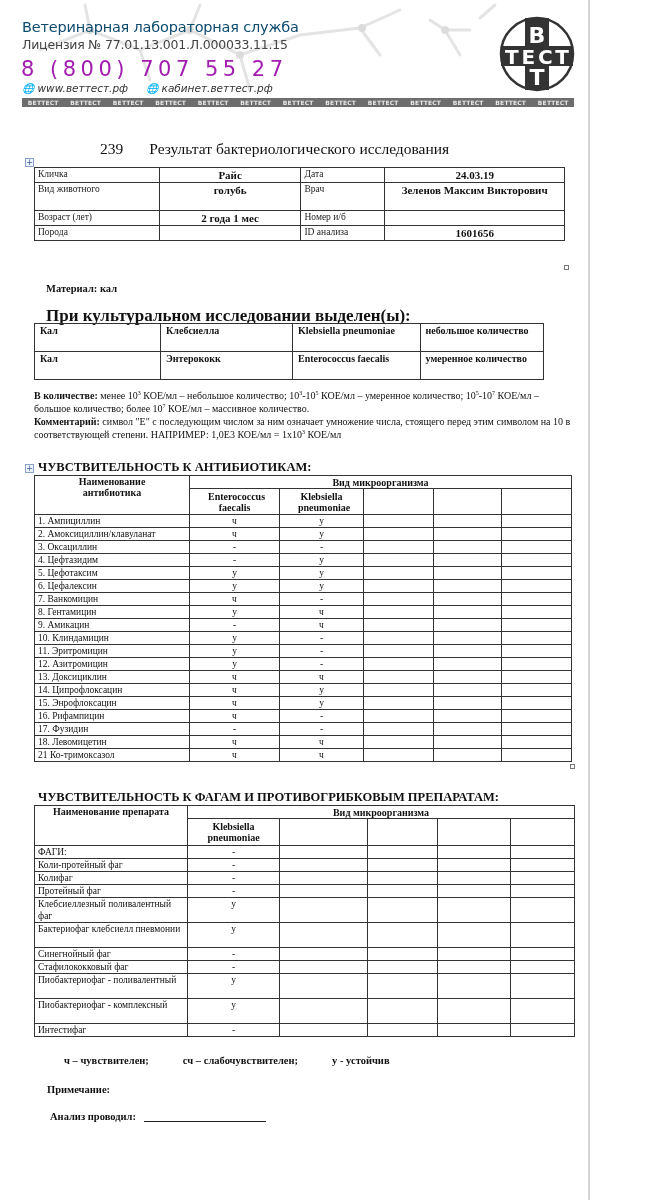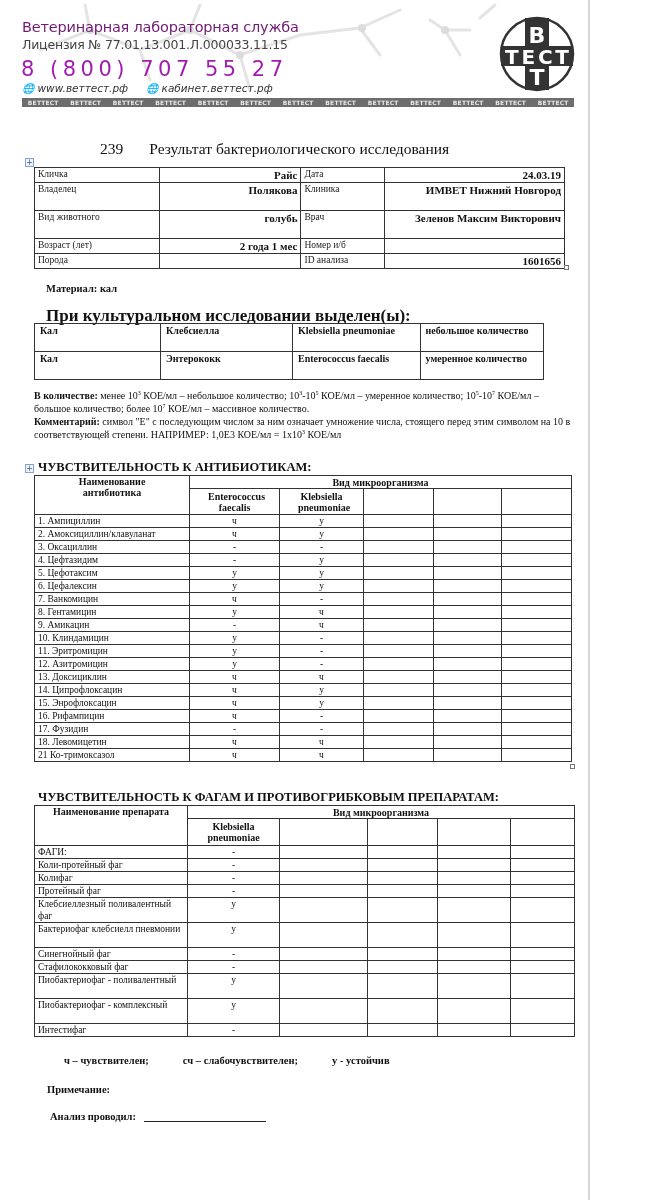--- a/index.html
+++ b/index.html
@@ -4,21 +4,21 @@
 <style>
   * { box-sizing: border-box; margin: 0; padding: 0; }
   html, body { width: 659px; height: 1200px; background: #fff; overflow: hidden; }
   body { position: relative; font-family: "Liberation Serif", serif; color: #111; }
 
   .page-edge { position: absolute; left: 588px; top: 0; width: 2px; height: 1200px; background: #d6d6d6; }
 
   
   .hdr { position: absolute; left: 0; top: 0; width: 588px; height: 110px; overflow: hidden; }
   .hdr-bg { position: absolute; left: 0; top: 0; width: 588px; height: 100px; }
-  .lab-name { position: absolute; left: 22px; top: 19px; font-family: "DejaVu Sans", sans-serif; font-size: 14.5px; color: #701a75; letter-spacing: -0.2px; }
+  .lab-name { position: absolute; left: 22px; top: 19px; font-family: "DejaVu Sans", sans-serif; font-size: 14.5px; color: #0c4a6e; letter-spacing: -0.2px; }
   .license { position: absolute; left: 22px; top: 37px; font-family: "DejaVu Sans", sans-serif; font-size: 12.5px; color: #444; letter-spacing: -0.2px; }
   .phone { position: absolute; left: 21px; top: 57px; font-family: "DejaVu Sans", sans-serif; font-size: 21px; color: #a21caf; letter-spacing: 4.5px; }
   .links { position: absolute; left: 22px; top: 82px; font-family: "DejaVu Sans", sans-serif; font-size: 10.5px; color: #333; display: flex; gap: 18px; font-style: italic; }
   .links span.g { font-size: 10px; margin-right: 3px; }
   .ribbon { position: absolute; left: 22px; top: 98px; width: 552px; height: 9px; background: #6d6d6d; display: flex; overflow: hidden; }
   .ribbon span { font-family: "DejaVu Sans", sans-serif; font-size: 6px; font-weight: bold; color: #e8e8e8; width: 42.5px; flex: none; line-height: 9px; text-align: center; letter-spacing: 0.2px; }
   .logo { position: absolute; left: 499px; top: 16px; width: 76px; height: 76px; }
 
   
   .doc-title { position: absolute; left: 100px; top: 140px; font-size: 15.5px; }
@@ -26,21 +26,21 @@
   .move-handle { position: absolute; width: 9px; height: 9px; border: 1px solid #8aa2c8; background: #eef3fb; font-size: 8px; line-height: 7px; text-align: center; color: #3a5c96; font-family: "DejaVu Sans", sans-serif; }
   .resize-handle { position: absolute; width: 5px; height: 5px; border: 1px solid #777; background: #fff; }
 
   table { border-collapse: collapse; position: absolute; }
   td, th { border: 1.3px solid #333; }
 
   
   .pt { left: 34px; top: 167px; width: 531px; }
   .pt td { font-size: 9.5px; vertical-align: top; padding: 0 3px; height: 14px; line-height: 13px; }
   .pt td.lbl { font-family: "Liberation Serif", serif; color: #222; }
-  .pt td.val { font-weight: bold; text-align: right; font-size: 11px; line-height: 14px; }
+  .pt td.val { font-weight: bold; text-align: center; font-size: 11px; line-height: 14px; }
 
   .material { position: absolute; left: 46px; top: 283px; font-size: 10.5px; font-weight: bold; }
   .culture-title { position: absolute; left: 46px; top: 306px; font-size: 17px; font-weight: bold; }
   .cult { left: 34px; top: 323px; width: 510px; }
   .cult td { font-size: 10px; font-weight: bold; vertical-align: top; padding: 0 5px; line-height: 13px; height: 28px; }
 
   .notes { position: absolute; left: 34px; top: 389px; width: 540px; font-size: 10px; line-height: 13px; }
   .notes b { font-weight: bold; }
   .notes sup { font-size: 6px; vertical-align: 4px; line-height: 0; }
 
@@ -128,26 +128,20 @@
       <col style="width:180px">
     </colgroup>
   <tbody>
       <tr style="height:15px">
     <td class="lbl">Кличка</td>
     <td class="val">Райс</td>
     <td class="lbl">Дата</td>
     <td class="val">24.03.19</td>
   </tr>
   <tr style="height:28px">
-    <td class="lbl">Владелец</td>
-    <td class="val">Полякова</td>
-    <td class="lbl">Клиника</td>
-    <td class="val">ИМВЕТ Нижний Новгород</td>
-  </tr>
-  <tr style="height:28px">
     <td class="lbl">Вид животного</td>
     <td class="val">голубь</td>
     <td class="lbl">Врач</td>
     <td class="val">Зеленов Максим Викторович</td>
   </tr>
   <tr style="height:14px">
     <td class="lbl">Возраст (лет)</td>
     <td class="val">2 года 1 мес</td>
     <td class="lbl">Номер и/б</td>
     <td class="val"></td>

